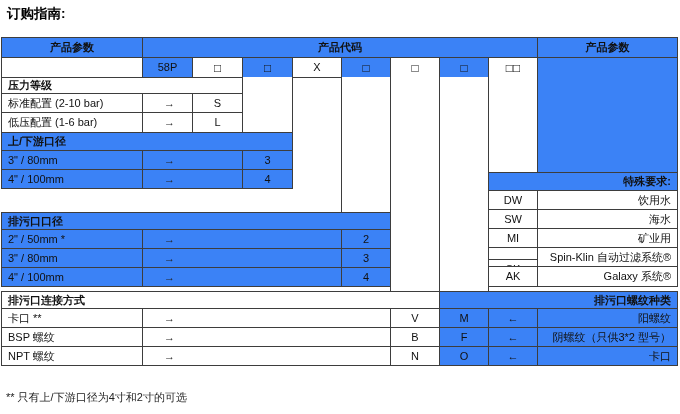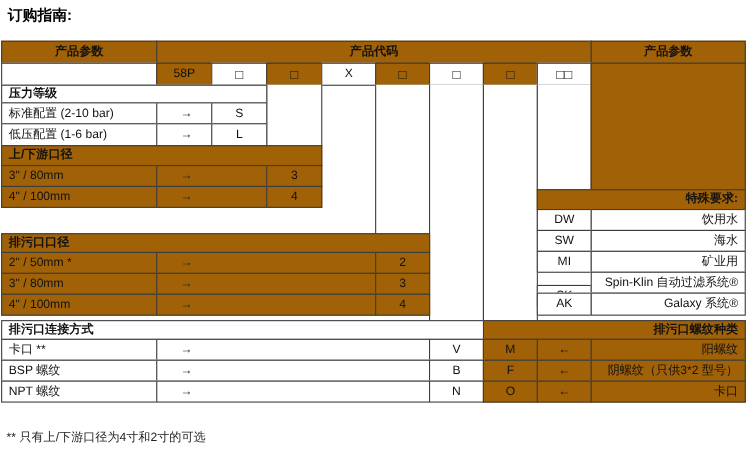--- a/index.html
+++ b/index.html
@@ -2,21 +2,21 @@
 <html><head>
 <meta charset="utf-8">
 <style>
   html,body{margin:0;padding:0;background:#fff;}
   #screen{
     position:relative;width:680px;height:414px;background:#fff;overflow:hidden;
     font-family:"Liberation Sans","DejaVu Sans",sans-serif;color:#111;
   }
   .c{position:absolute;box-sizing:border-box;border:1px solid #3d3d3d;background:#fff;
      display:flex;align-items:center;font-size:11px;line-height:1;white-space:nowrap;}
-  .b{background:#a16207;}
+  .b{background:#3b82f6;}
   .bold{font-weight:bold;}
   .ctr{justify-content:center;}
   .rt{justify-content:flex-end;padding-right:6px;}
   .lp{padding-left:6px;}
   .ar{padding-left:21px;color:#222;}
   .strip{position:absolute;box-sizing:border-box;background:#fff;
          border-left:1px solid #3d3d3d;border-right:1px solid #3d3d3d;}
   .sq{font-size:12px;}
   .title{position:absolute;left:7px;top:5px;font-size:13.5px;font-weight:bold;color:#000;}
   .foot{position:absolute;left:6px;font-size:11px;color:#222;white-space:nowrap;}

